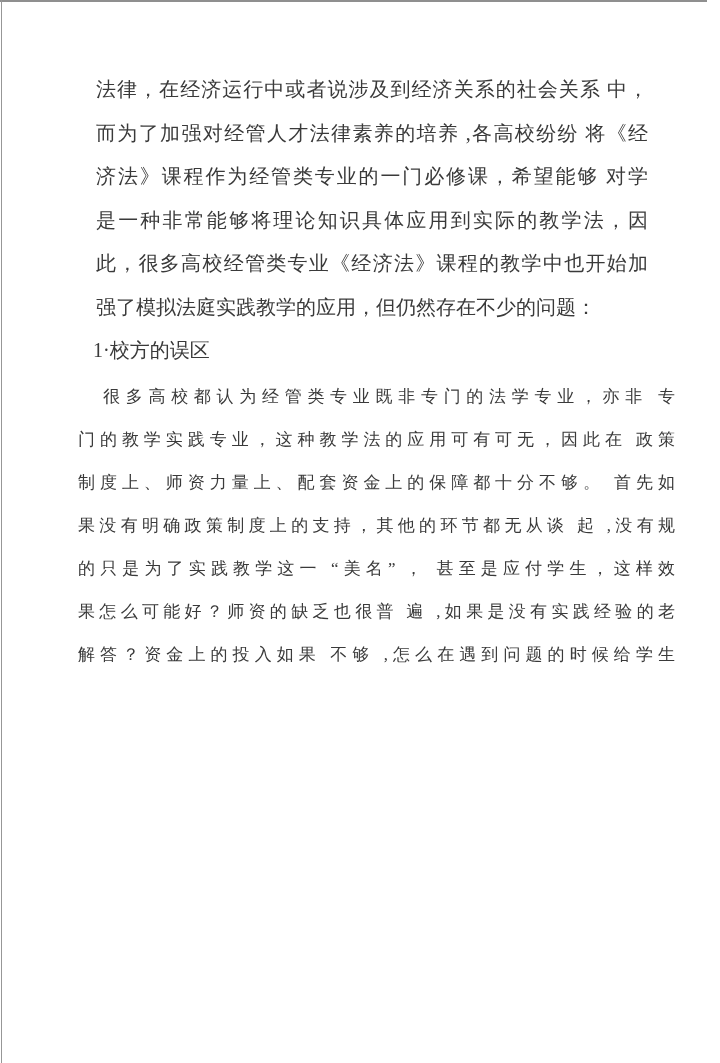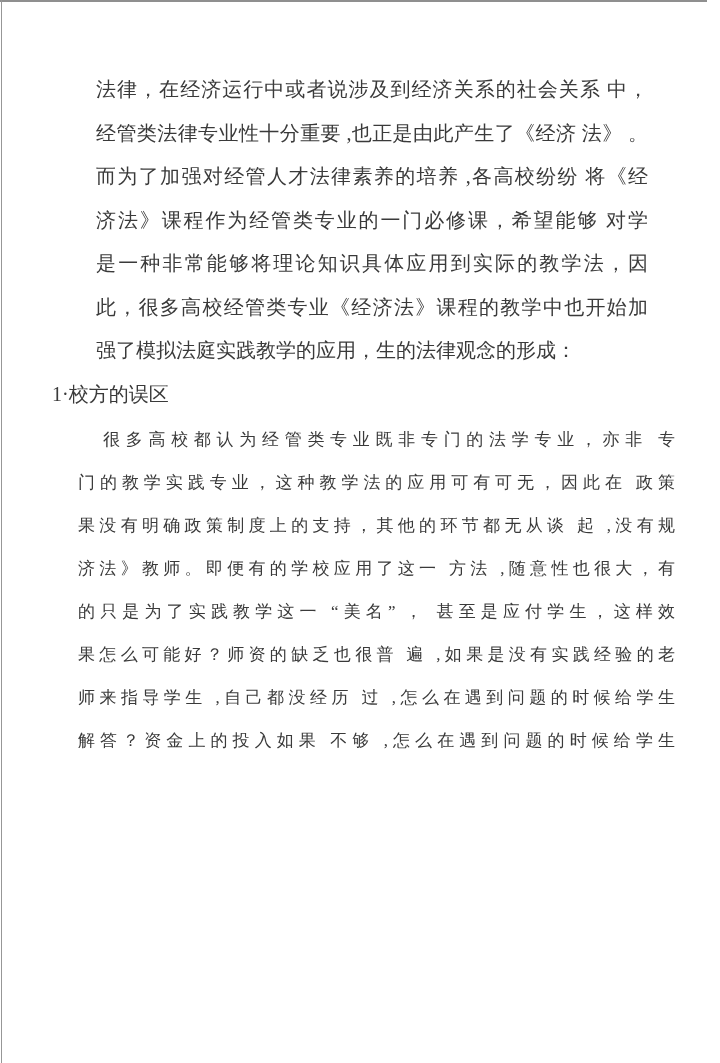--- a/index.html
+++ b/index.html
@@ -34,21 +34,21 @@
   .para { position: relative; }
   .p1 {
     margin: 68px 72px 0 96px;
     font-size: 20px;
   }
   .p1 .line {
     height: 43.5px;
     line-height: 43.5px;
   }
   .heading {
-    margin-left: 52px;
+    margin-left: 93px;
     font-size: 20px;
     height: 43.5px;
     line-height: 43.5px;
   }
   .p2 {
     margin: 2px 45px 0 78px;
     font-size: 17px;
   }
   .p2 .line {
     height: 43px;
@@ -63,32 +63,30 @@
   }
 </style>
 </head>
 <body>
 
 <div class="border-top"></div>
 <div class="border-left"></div>
 
 <div class="para p1">
   <div class="line just">法律，在经济运行中或者说涉及到经济关系的社会关系 中，</div>
-  <div class="line just">经管类法律专业性十分重要 ,也正是由此产生了《经济 法》 。</div>
   <div class="line just">而为了加强对经管人才法律素养的培养 ,各高校纷纷 将《经</div>
   <div class="line just">济法》课程作为经管类专业的一门必修课，希望能够 对学</div>
   <div class="line just">是一种非常能够将理论知识具体应用到实际的教学法，因</div>
   <div class="line just">此，很多高校经管类专业《经济法》课程的教学中也开始加</div>
-  <div class="line">强了模拟法庭实践教学的应用，生的法律观念的形成：</div>
+  <div class="line">强了模拟法庭实践教学的应用，但仍然存在不少的问题：</div>
 </div>
 
 <div class="heading">1·校方的误区</div>
 
 <div class="para p2">
   <div class="line just indent">很多高校都认为经管类专业既非专门的法学专业，亦非 专</div>
   <div class="line just">门的教学实践专业，这种教学法的应用可有可无，因此在 政策</div>
+  <div class="line just">制度上、师资力量上、配套资金上的保障都十分不够。 首先如</div>
   <div class="line just">果没有明确政策制度上的支持，其他的环节都无从谈 起 ,没有规</div>
-  <div class="line just">济法》教师。即便有的学校应用了这一 方法 ,随意性也很大，有</div>
   <div class="line just">的只是为了实践教学这一 “美名” ， 甚至是应付学生，这样效</div>
   <div class="line just">果怎么可能好？师资的缺乏也很普 遍 ,如果是没有实践经验的老</div>
-  <div class="line just">师来指导学生 ,自己都没经历 过 ,怎么在遇到问题的时候给学生</div>
   <div class="line just">解答？资金上的投入如果 不够 ,怎么在遇到问题的时候给学生</div>
 </div>
 
 </body></html>

